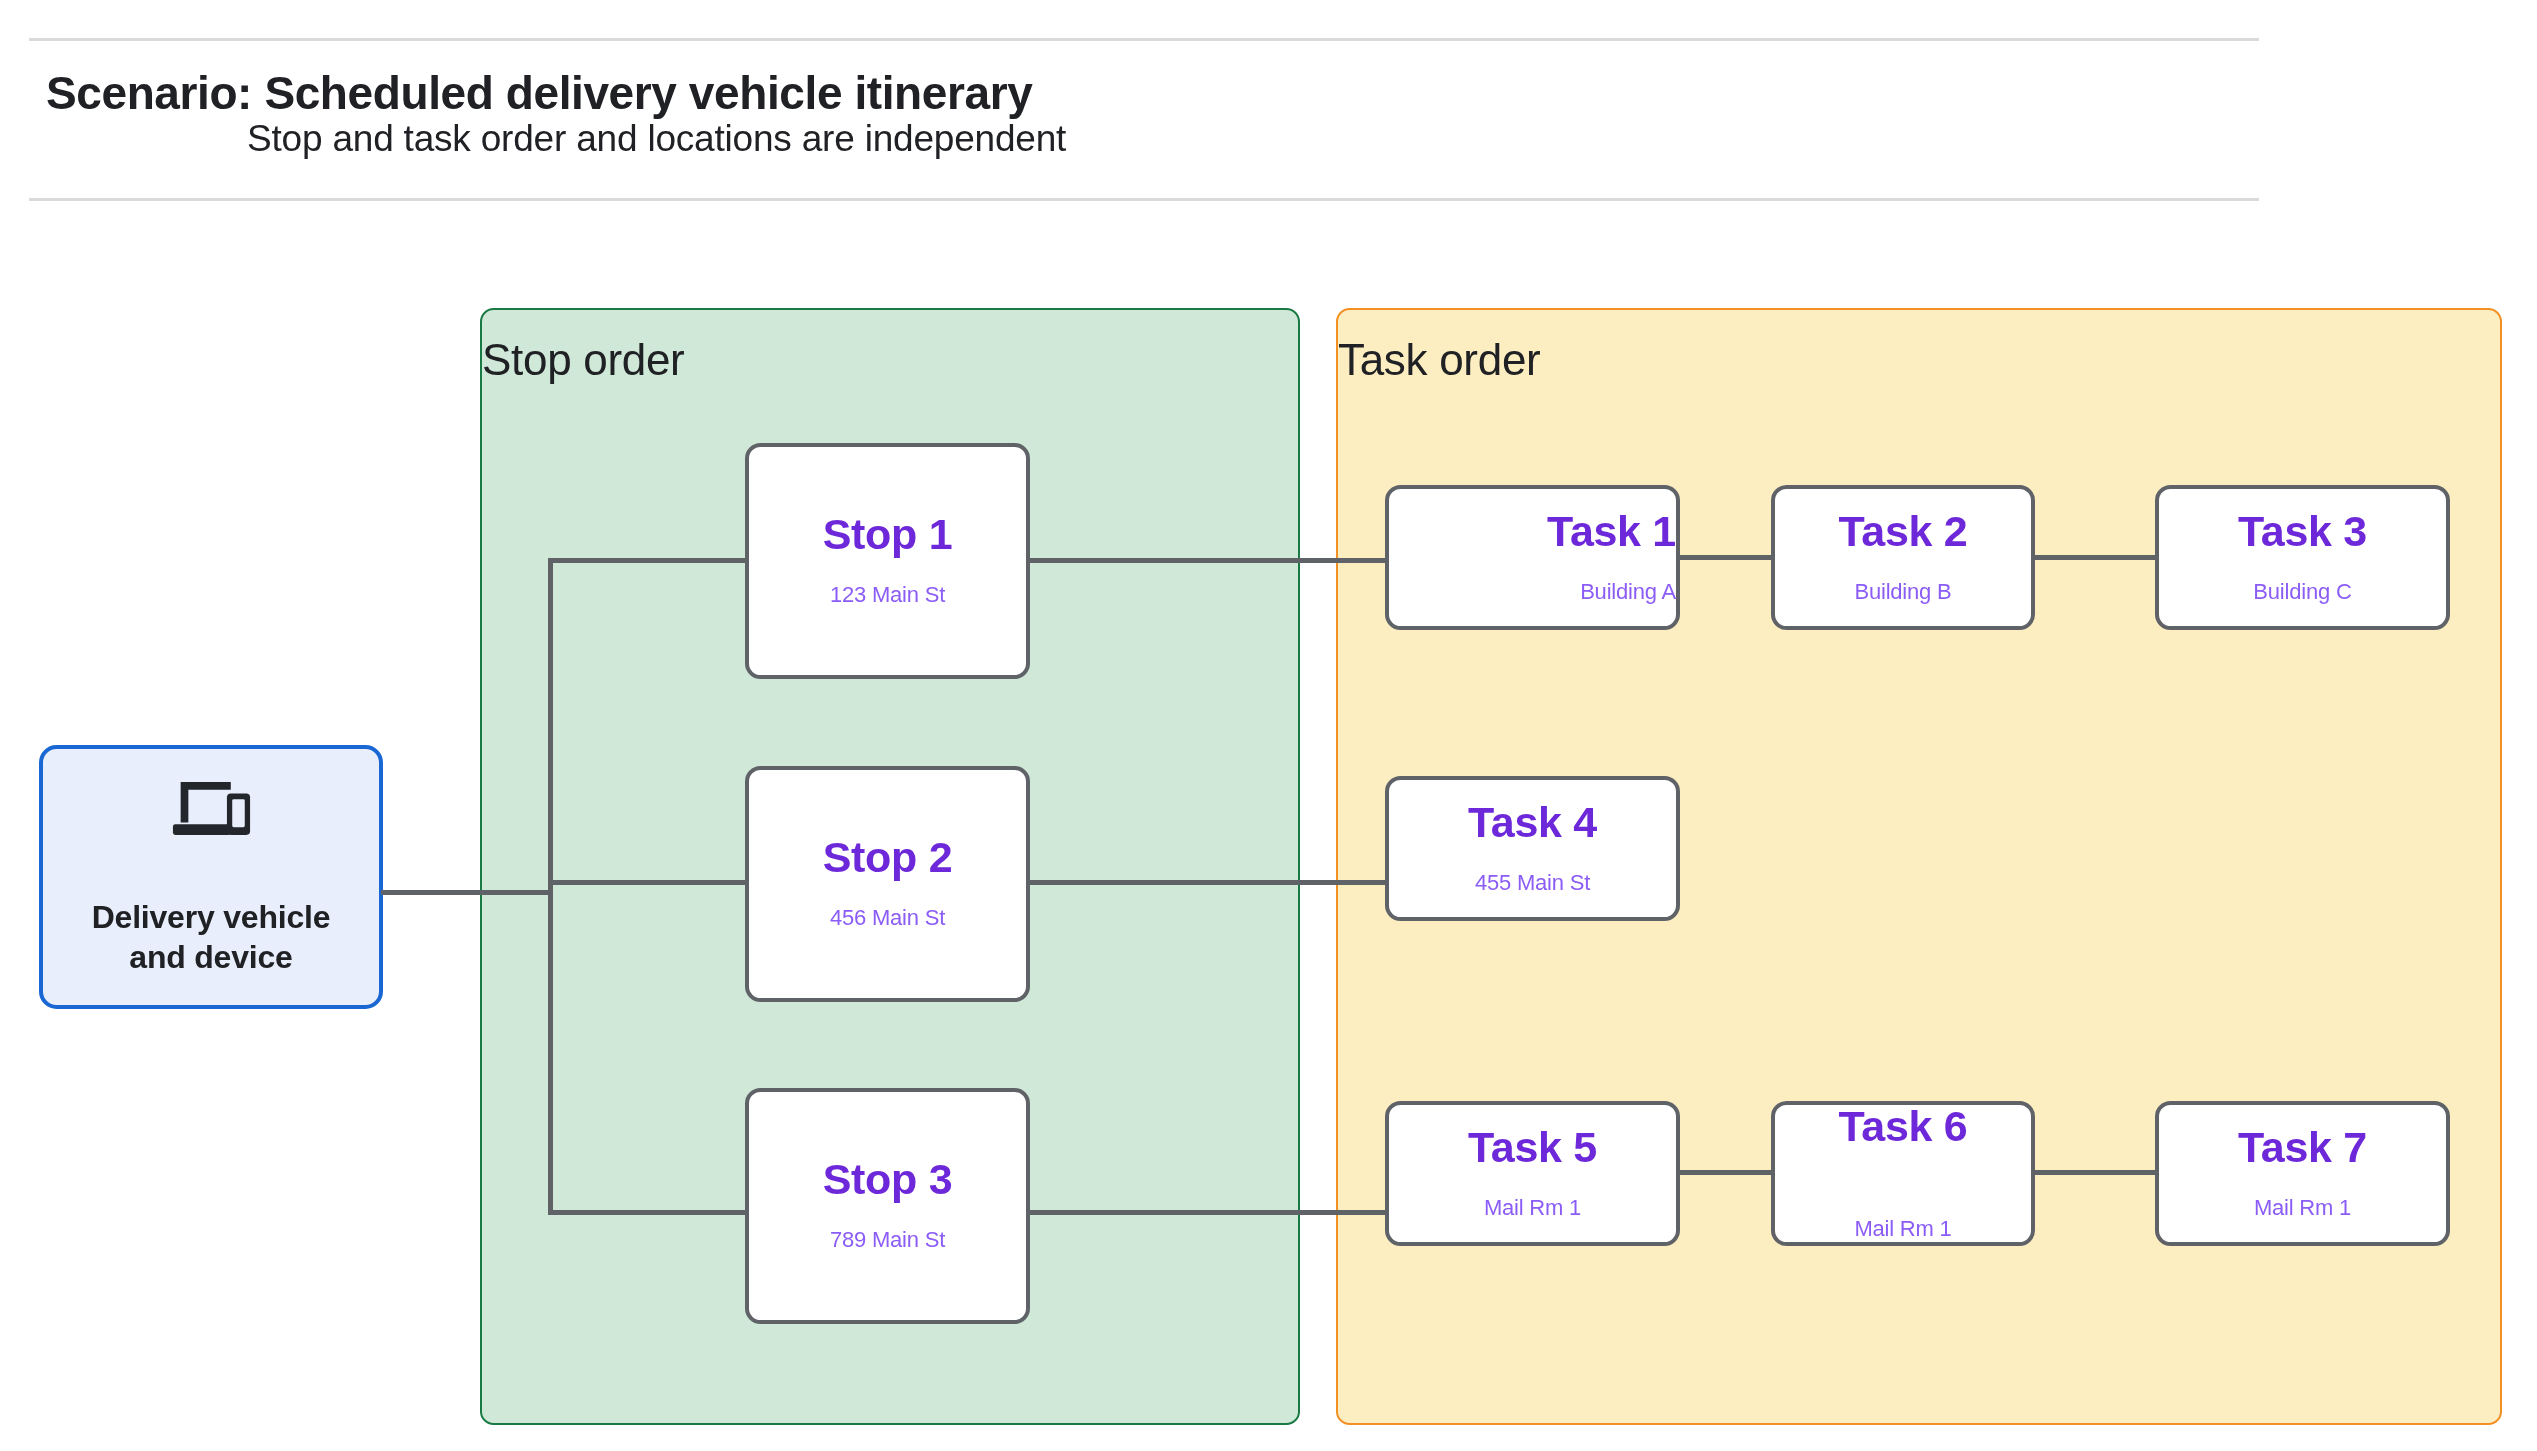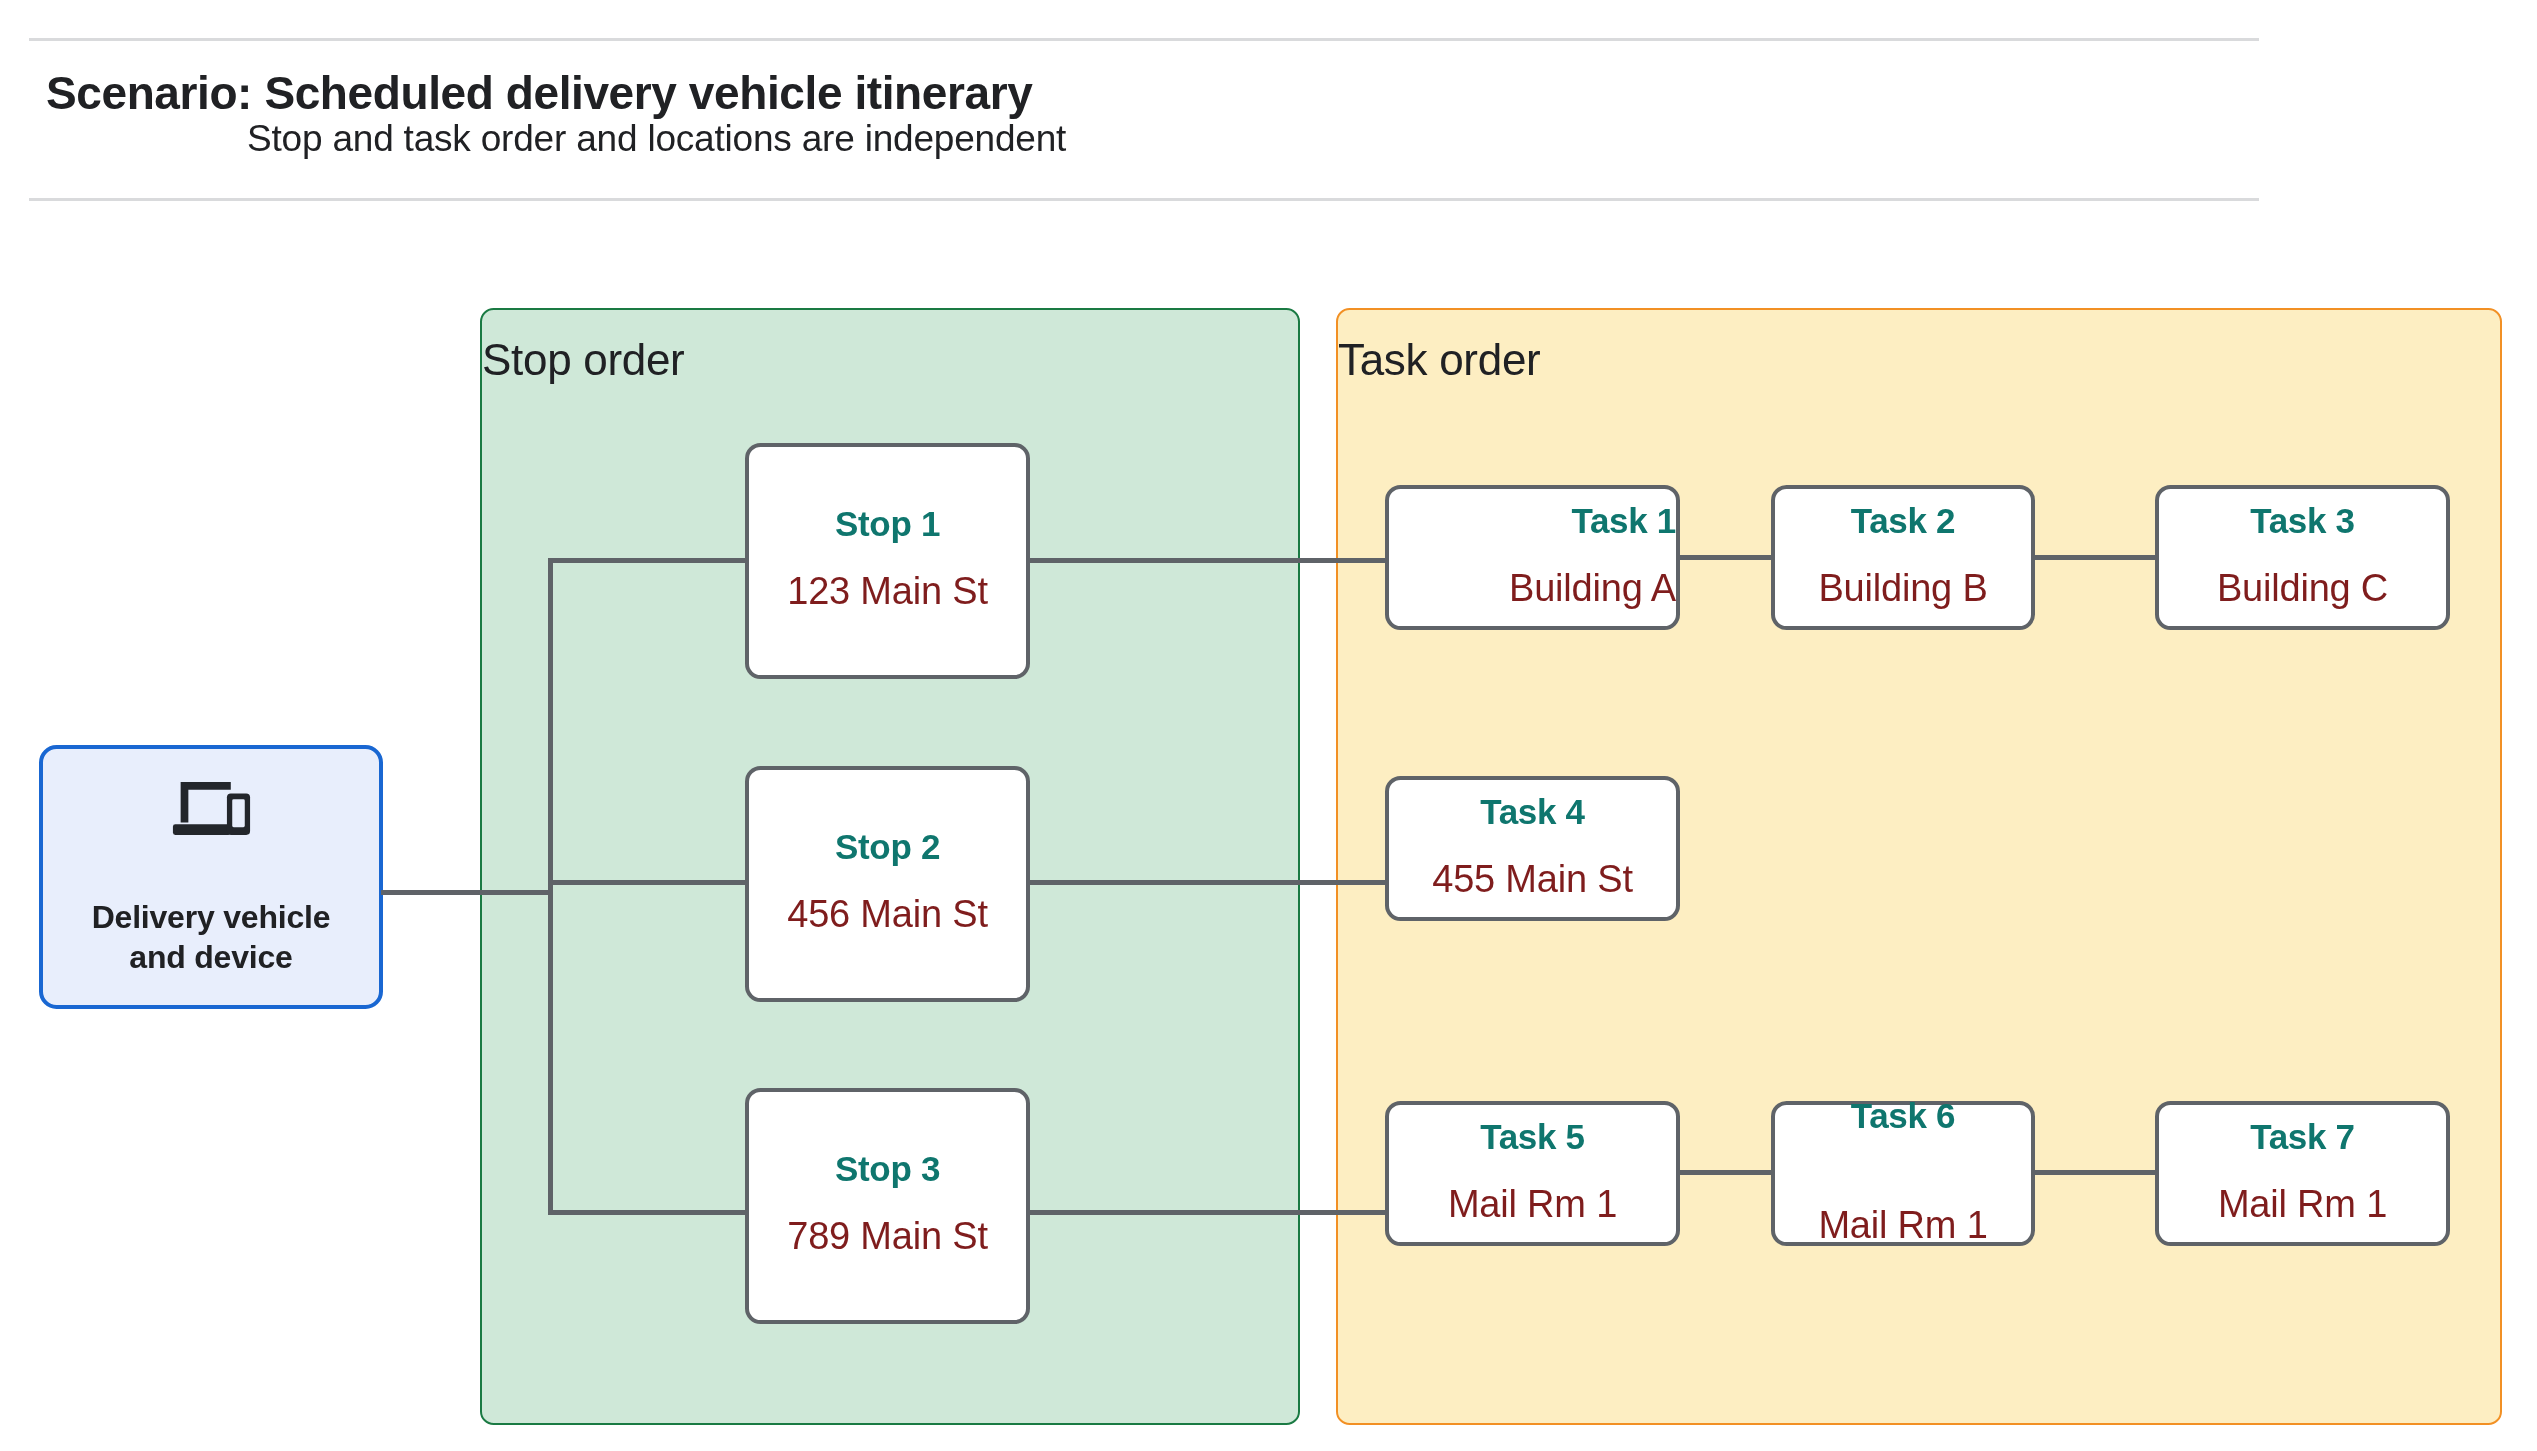--- a/index.html
+++ b/index.html
@@ -111,31 +111,31 @@
     background:#ffffff;
     border:4.8px solid #5f6368;
     border-radius:15.5px;
     display:flex;
     flex-direction:column;
     align-items:center;
     justify-content:center;
     z-index:4;
   }
   .node .n-title{
-    font-size:35px;
+    font-size:43px;
     font-weight:700;
     letter-spacing:-0.3px;
-    color:#0f766e;
+    color:#6d28d9;
     line-height:1.05;
   }
   .node .n-sub{
-    font-size:38px;
+    font-size:22px;
     font-weight:400;
     letter-spacing:-0.2px;
-    color:#7f1d1d;
+    color:#8b5cf6;
     line-height:1.28;
     margin-top:24px;
   }
   .stop-node{ width:285px; height:236px; left:745px; }
   #stop-1{ top:443px; }
   #stop-2{ top:766px; }
   #stop-3{ top:1088px; }
 
   .task-node{ height:145px; }
   #task-1{ left:1385px; top:485px;  width:295px;align-items:flex-end; }

